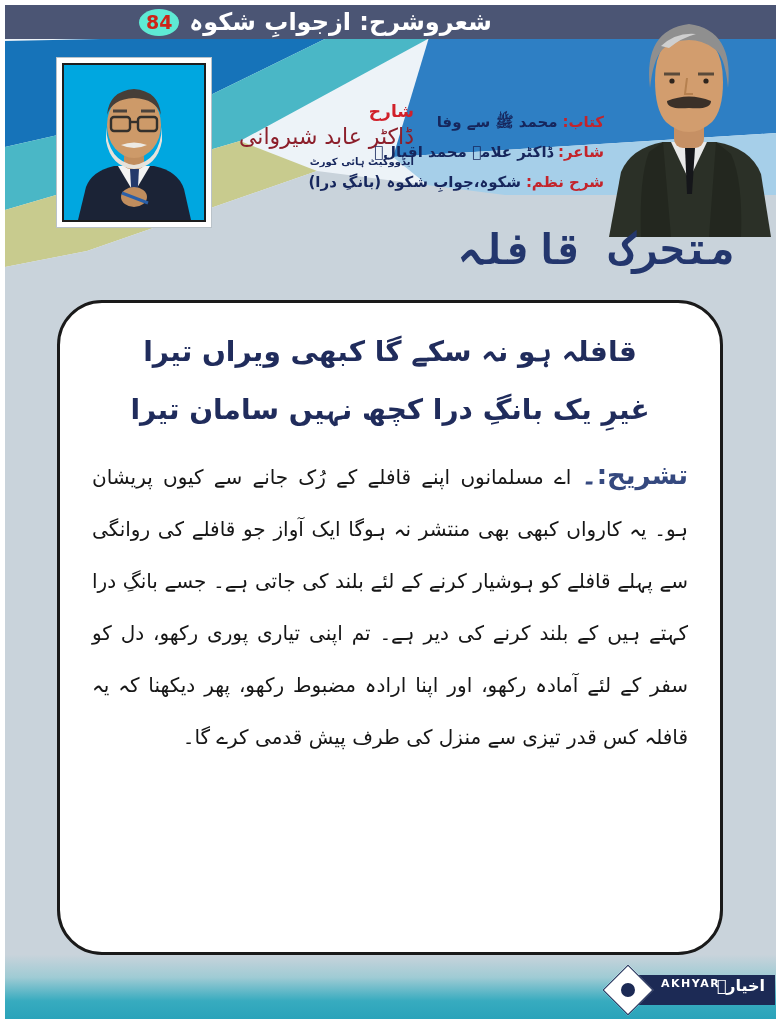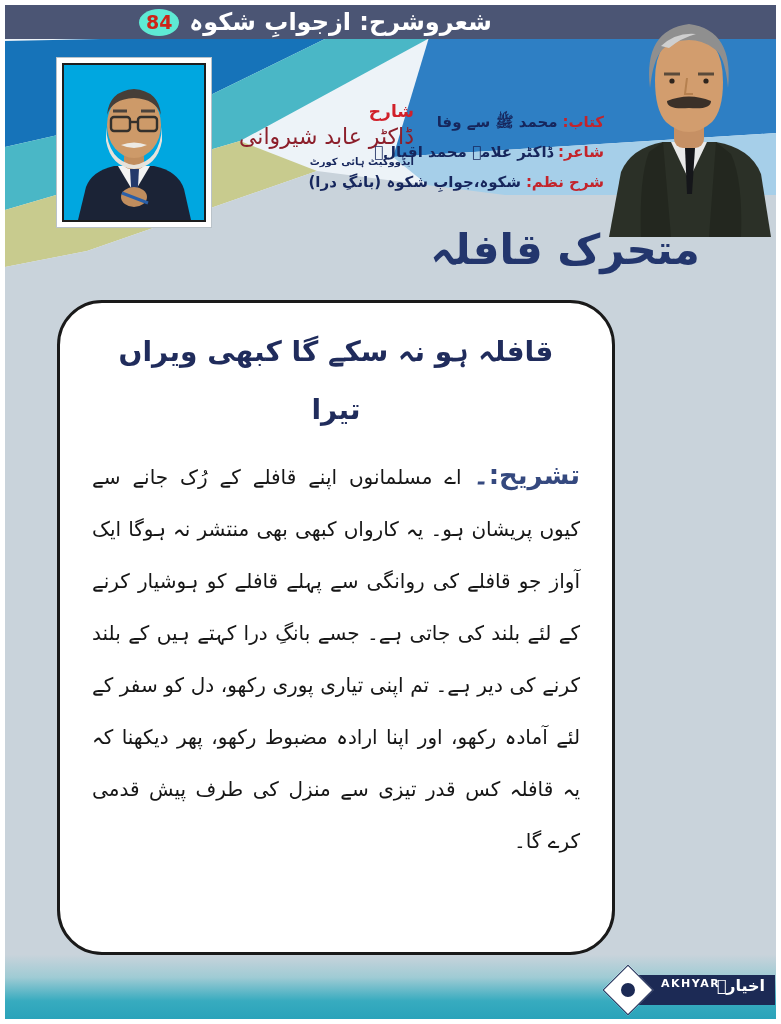--- a/index.html
+++ b/index.html
@@ -35,27 +35,27 @@
   .c-role{color:#D1202A;font-size:17px;font-weight:bold;}
   .c-name{color:#8C1F2B;font-size:22px;font-weight:normal;margin-top:3px;}
   .c-desig{color:#16265C;font-size:10px;font-weight:bold;margin-top:7px;}
   .c-cred{color:#16265C;font-size:12.5px;font-weight:bold;margin-top:5px;}
   
   .work-credits{position:absolute;right:172px;top:102px;z-index:6;direction:rtl;text-align:right;line-height:30px;font-size:15px;}
   .credit-label{color:#C3242B;font-weight:bold;font-size:15px;}
   .credit-value{color:#16265C;font-weight:bold;}
   .iqbal{position:absolute;right:0;top:3px;width:175px;height:229px;z-index:5;}
   .page-title{
-    position:absolute;left:390px;top:220px;width:340px;z-index:6;text-align:center;direction:rtl;
-    color:#23366D;font-size:42px;font-weight:bold;
+    position:absolute;left:390px;top:220px;width:340px;z-index:6;text-align:right;direction:rtl;
+    color:#23366D;font-size:42px;font-weight:bold;font-family:Liberation Mono, monospace;
   }
   
   .content-bg{position:absolute;left:5px;top:300px;width:771px;height:655px;background:#C9D3DB;}
   .main-box{
-    position:absolute;left:57px;top:300px;width:558px;height:655px;box-sizing:border-box;
+    position:absolute;left:57px;top:300px;width:666px;height:655px;box-sizing:border-box;
     background:#ffffff;border:3px solid #1a1a1a;border-radius:45px;z-index:2;
     padding:16px 32px;direction:rtl;overflow:hidden;
   }
   .couplet{ text-align:center;color:#202C5C;font-size:28px;font-weight:bold;line-height:58px;margin:4px 0 10px 0;}
   .para{margin:0 0 6px 0;font-size:20px;line-height:52px;color:#161616;text-align:justify;}
   .para-label{font-size:26px;font-weight:bold;color:#35497F;}
   
   .footer{
     position:absolute;left:5px;top:955px;width:771px;height:64px;
     background:linear-gradient(180deg,#C8D3DB 0%,#9FCBD4 35%,#37ABBF 72%,#2AA3BA 100%);
@@ -147,20 +147,21 @@
     </svg>
 
     <div class="page-title">متحرک قافلہ</div>
   </div>
 
   <div class="content-bg"></div>
 
   <div class="main-box">
     <div class="couplet">
       <div>قافلہ ہو نہ سکے گا کبھی ویراں تیرا</div>
+      <div>غیرِ یک بانگِ درا کچھ نہیں سامان تیرا</div>
     </div>
     <p class="para"><span class="para-label">تشریح:۔</span> <span>اے مسلمانوں اپنے قافلے کے رُک جانے سے کیوں پریشان ہو۔ یہ کارواں کبھی بھی منتشر نہ ہوگا ایک آواز جو قافلے کی روانگی سے پہلے قافلے کو ہوشیار کرنے کے لئے بلند کی جاتی ہے۔ جسے بانگِ درا کہتے ہیں کے بلند کرنے کی دیر ہے۔ تم اپنی تیاری پوری رکھو، دل کو سفر کے لئے آمادہ رکھو، اور اپنا ارادہ مضبوط رکھو، پھر دیکھنا کہ یہ قافلہ کس قدر تیزی سے منزل کی طرف پیش قدمی کرے گا۔</span></p>
   </div>
 
   <div class="footer">
     <div class="brand-plate">
       <div class="brand-urdu">اخیارؔ</div>
       <div class="brand-latin">AKHYAR</div>
     </div>
     <div class="brand-diamond">

